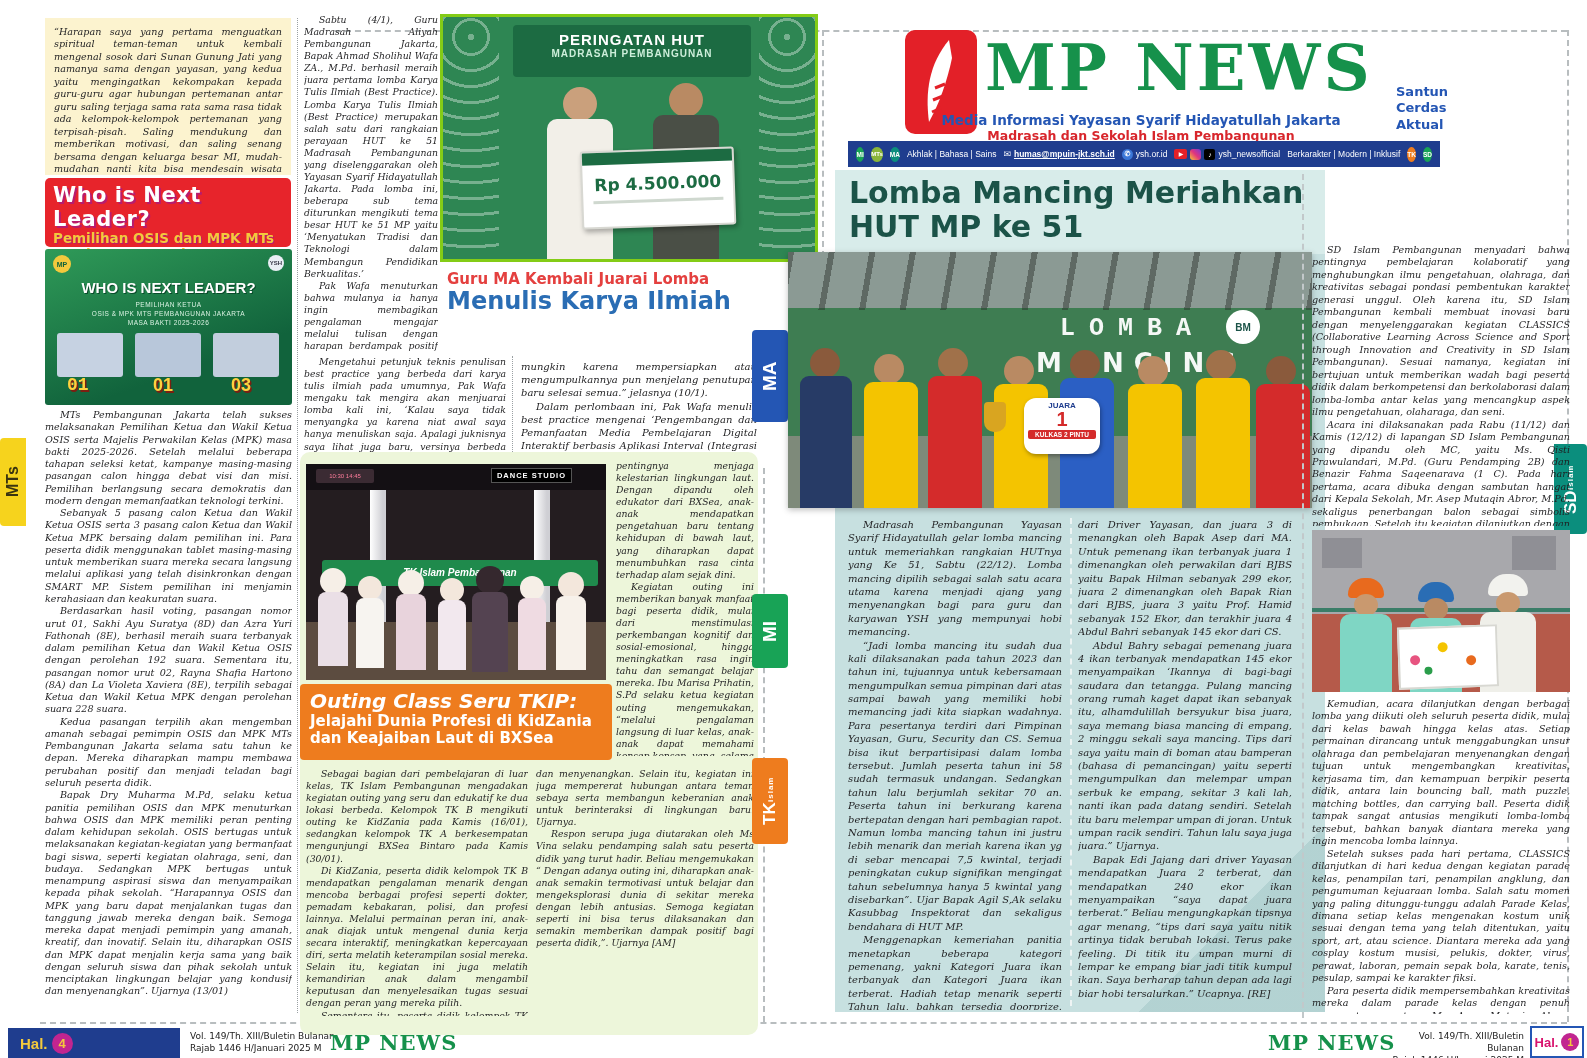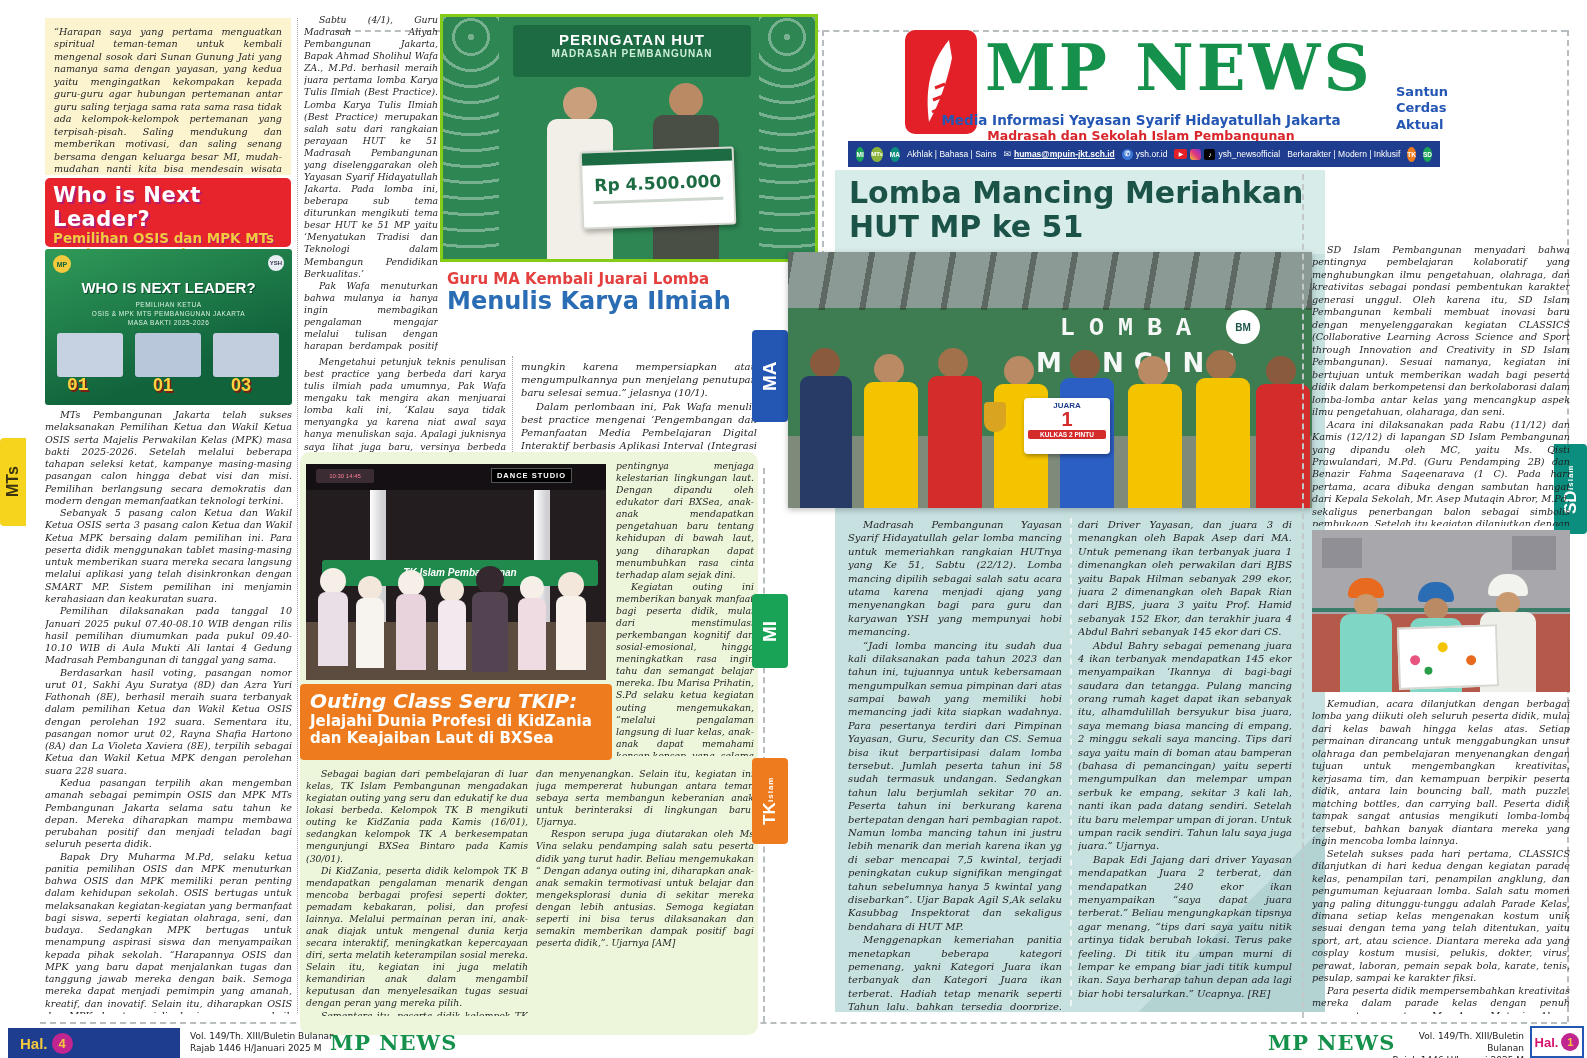--- a/index.html
+++ b/index.html
@@ -57,21 +57,20 @@
     <div class="abs" style="left:90px;top:84px;width:66px;height:44px;background:#b8c7da;border-radius:3px;"></div>
     <div class="abs" style="left:168px;top:84px;width:66px;height:44px;background:#c2cedd;border-radius:3px;"></div>
     <div class="abs" style="left:22px;top:126px;color:#ffd23e;font-weight:bold;font-size:18px;text-shadow:1.5px 1.5px 0 #7a2012;font-family:Liberation Mono, monospace;">01</div>
     <div class="abs" style="left:108px;top:126px;color:#ffd23e;font-weight:bold;font-size:18px;text-shadow:1.5px 1.5px 0 #7a2012;">01</div>
     <div class="abs" style="left:186px;top:126px;color:#ffd23e;font-weight:bold;font-size:18px;text-shadow:1.5px 1.5px 0 #7a2012;">03</div>
   </div>
 
   <div class="abs ser clip" style="left:45px;top:409px;width:247px;height:605px;font-size:9.6px;line-height:1.28;">
     <p>MTs Pembangunan Jakarta telah sukses melaksanakan Pemilihan Ketua dan Wakil Ketua OSIS serta Majelis Perwakilan Kelas (MPK) masa bakti 2025-2026. Setelah melalui beberapa tahapan seleksi ketat, kampanye masing-masing pasangan calon hingga debat visi dan misi. Pemilihan berlangsung secara demokratis dan modern dengan memanfaatkan teknologi terkini.</p>
     <p>Sebanyak 5 pasang calon Ketua dan Wakil Ketua OSIS serta 3 pasang calon Ketua dan Wakil Ketua MPK bersaing dalam pemilihan ini. Para peserta didik menggunakan tablet masing-masing untuk memberikan suara mereka secara langsung melalui aplikasi yang telah disinkronkan dengan SMART MP. Sistem pemilihan ini menjamin kerahasiaan dan keakuratan suara.</p>
-    <p>Pemilihan dilaksanakan pada tanggal 10 Januari 2025 pukul 07.40-08.10 WIB dengan rilis hasil pemilihan diumumkan pada pukul 09.40-10.10 WIB di Aula Mukti Ali lantai 4 Gedung Madrasah Pembangunan di tanggal yang sama.</p>
     <p>Berdasarkan hasil voting, pasangan nomor urut 01, Sakhi Ayu Suratya (8D) dan Azra Yuri Fathonah (8E), berhasil meraih suara terbanyak dalam pemilihan Ketua dan Wakil Ketua OSIS dengan perolehan 192 suara. Sementara itu, pasangan nomor urut 02, Rayna Shafia Hartono (8A) dan La Violeta Xaviera (8E), terpilih sebagai Ketua dan Wakil Ketua MPK dengan perolehan suara 228 suara.</p>
     <p>Kedua pasangan terpilih akan mengemban amanah sebagai pemimpin OSIS dan MPK MTs Pembangunan Jakarta selama satu tahun ke depan. Mereka diharapkan mampu membawa perubahan positif dan menjadi teladan bagi seluruh peserta didik.</p>
     <p>Bapak Dry Muharma M.Pd, selaku ketua panitia pemilihan OSIS dan MPK menuturkan bahwa OSIS dan MPK memiliki peran penting dalam kehidupan sekolah. OSIS bertugas untuk melaksanakan kegiatan-kegiatan yang bermanfaat bagi siswa, seperti kegiatan olahraga, seni, dan budaya. Sedangkan MPK bertugas untuk menampung aspirasi siswa dan menyampaikan kepada pihak sekolah. “Harapannya OSIS dan MPK yang baru dapat menjalankan tugas dan tanggung jawab mereka dengan baik. Semoga mereka dapat menjadi pemimpin yang amanah, kreatif, dan inovatif. Selain itu, diharapkan OSIS dan MPK dapat menjalin kerja sama yang baik dengan seluruh siswa dan pihak sekolah untuk menciptakan lingkungan belajar yang kondusif dan menyenangkan”. Ujarnya (13/01)</p>
 
   </div>
 
   <div class="abs ser clip" style="left:304px;top:14px;width:134px;height:338px;font-size:9.3px;line-height:1.3;">
     <p>Sabtu (4/1), Guru Madrasah Aliyah Pembangunan Jakarta, Bapak Ahmad Sholihul Wafa ZA., M.Pd. berhasil meraih juara pertama lomba Karya Tulis Ilmiah (Best Practice). Lomba Karya Tulis Ilmiah (Best Practice) merupakan salah satu dari rangkaian perayaan HUT ke 51 Madrasah Pembangunan yang diselenggarakan oleh Yayasan Syarif Hidayatullah Jakarta. Pada lomba ini, beberapa sub tema diturunkan mengikuti tema besar HUT ke 51 MP yaitu ‘Menyatukan Tradisi dan Teknologi dalam Membangun Pendidikan Berkualitas.’</p>
     <p>Pak Wafa menuturkan bahwa mulanya ia hanya ingin membagikan pengalaman mengajar melalui tulisan dengan harapan berdampak positif bagi banyak orang, “Kebetulan karena ada momen kompetisi lomba ya itu barangkali sebuah apresiasi kepada para guru ketika karyanya bisa dilombakan. Jadi motivasi utamanya saya hanya ingin menuliskan karya atau pengalaman saya dalam sebuah laporan atau tulisan. Sehingga mungkin tidak hanya bermanfaat bagi saya, mudah-mudahan bermanfaat bagi para pembacanya atau rekan-rekan guru yang lain.” ujarnya.</p>
   </div>
@@ -238,21 +237,21 @@
     <div class="abs" style="left:272px;top:126px;width:54px;height:130px;border-radius:9px 9px 0 0;background:#2b5fc4;"></div>
     <div class="abs" style="left:350px;top:104px;width:30px;height:30px;border-radius:50%;background:#b98a63;"></div>
     <div class="abs" style="left:340px;top:132px;width:54px;height:124px;border-radius:9px 9px 0 0;background:#f4c400;"></div>
     <div class="abs" style="left:418px;top:98px;width:30px;height:30px;border-radius:50%;background:#a0714a;"></div>
     <div class="abs" style="left:408px;top:126px;width:54px;height:130px;border-radius:9px 9px 0 0;background:#f4c400;"></div>
     <div class="abs" style="left:478px;top:104px;width:30px;height:30px;border-radius:50%;background:#8a5a3c;"></div>
     <div class="abs" style="left:468px;top:132px;width:54px;height:124px;border-radius:9px 9px 0 0;background:#d42b2b;"></div>
 
     <div class="abs" style="left:196px;top:150px;width:22px;height:30px;background:#d9a520;border-radius:4px 4px 10px 10px;"></div>
 
-    <div class="abs" style="left:236px;top:146px;width:86px;height:56px;background:#fff;border-radius:4px;box-shadow:1px 2px 4px rgba(0,0,0,.35);text-align:center;">
+    <div class="abs" style="left:236px;top:146px;width:76px;height:56px;background:#fff;border-radius:12px;box-shadow:1px 2px 4px rgba(0,0,0,.35);text-align:center;">
       <div style="font-size:8px;font-weight:bold;color:#1f3d8e;margin-top:3px;">JUARA</div>
       <div style="font-size:20px;font-weight:900;color:#d42b2b;line-height:18px;">1</div>
       <div style="font-size:6.5px;font-weight:bold;color:#fff;background:#d42b2b;margin:2px 4px 0;border-radius:2px;padding:1px 0;">KULKAS 2 PINTU</div>
     </div>
   </div>
 
   <div class="abs ser clip" style="left:848px;top:518px;width:214px;height:492px;font-size:10px;line-height:1.34;">
     <p>Madrasah Pembangunan Yayasan Syarif Hidayatullah gelar lomba mancing untuk memeriahkan rangkaian HUTnya yang Ke 51, Sabtu (22/12). Lomba mancing dipilih sebagai salah satu acara utama karena menjadi ajang yang menyenangkan bagi para guru dan karyawan YSH yang mempunyai hobi memancing.</p>
     <p>“Jadi lomba mancing itu sudah dua kali dilaksanakan pada tahun 2023 dan tahun ini, tujuannya untuk kebersamaan mengumpulkan semua pimpinan dari atas sampai bawah yang memiliki hobi memancing jadi kita siapkan wadahnya. Para pesertanya terdiri dari Pimpinan Yayasan, Guru, Security dan CS. Semua bisa ikut berpartisipasi dalam lomba tersebut. Jumlah peserta tahun ini 58 sudah termasuk undangan. Sedangkan tahun lalu berjumlah sekitar 70 an. Peserta tahun ini berkurang karena bertepatan dengan hari pembagian rapot. Namun lomba mancing tahun ini justru lebih menarik dan meriah karena ikan yg di sebar mencapai 7,5 kwintal, terjadi peningkatan cukup signifikan mengingat tahun sebelumnya hanya 5 kwintal yang disebarkan”. Ujar Bapak Agil S,Ak selaku Kasubbag Inspektorat dan sekaligus bendahara di HUT MP.</p>
     <p>Menggenapkan kemeriahan panitia menetapkan beberapa kategori pemenang, yakni Kategori Juara ikan terbanyak dan Kategori Juara ikan terberat. Hadiah tetap menarik seperti Tahun lalu, bahkan tersedia doorprize. Acara Lomba berlangsung tepat waktu dan meriah, setelah sekitar 7 jam berlangsung diperoleh para pemenang Lomba Memancing antara lain Juara 1 Ikan terberat yaitu dimenangkan oleh Bapak Abdurrohim dari security, untuk juara 2 ikan terbanyak dimenangkan oleh Bapak Edi Jajang</p>

